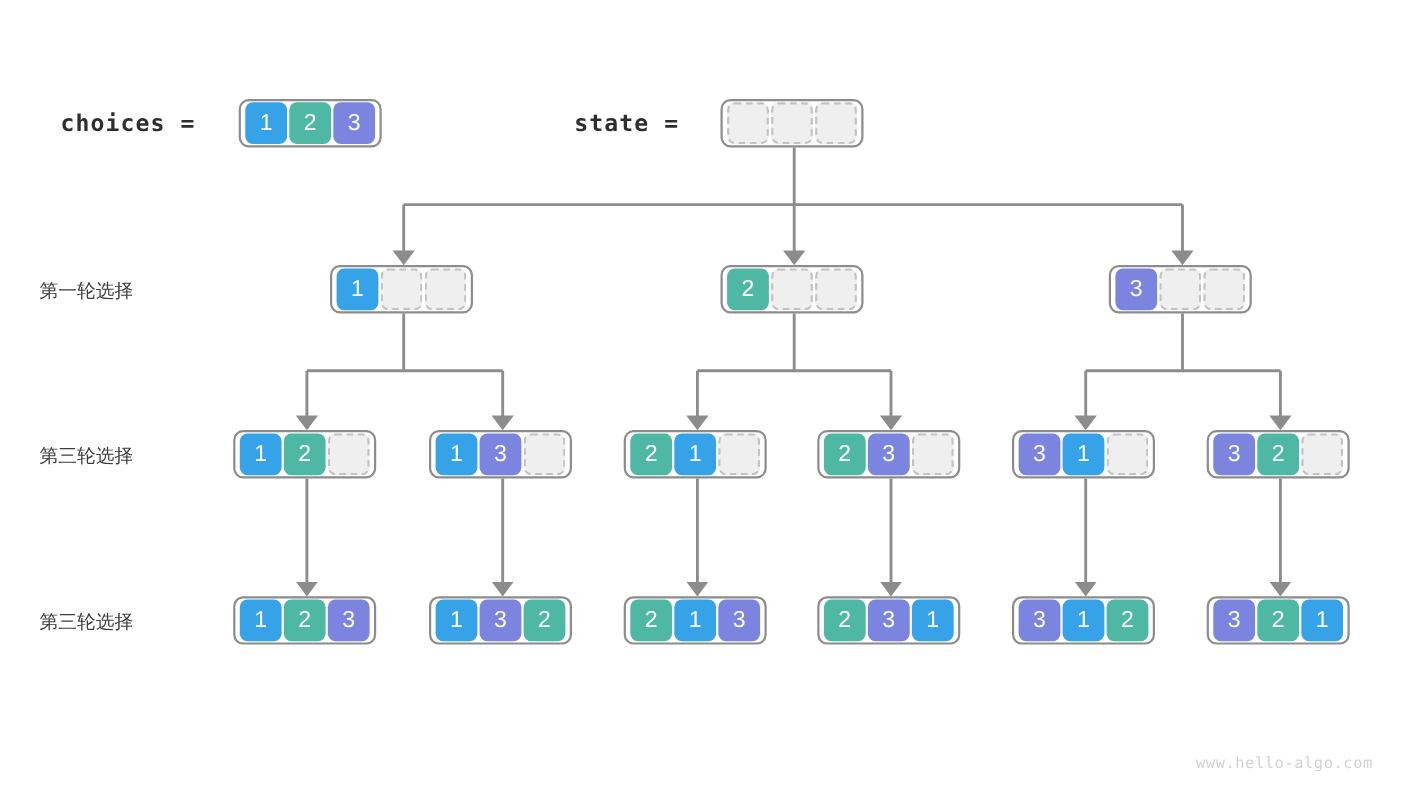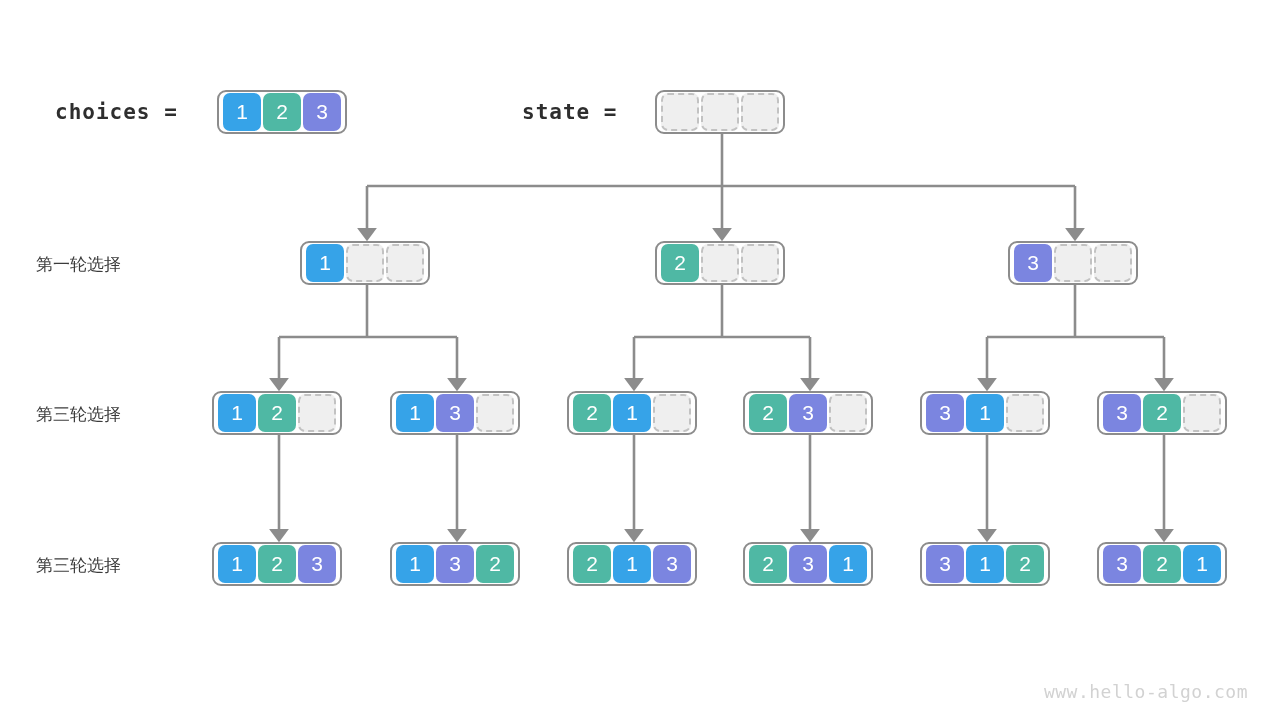--- a/index.html
+++ b/index.html
@@ -19,21 +19,21 @@
     white-space:nowrap;letter-spacing:1px;
   }
   .row-label{
     position:absolute;
     font-family:"Liberation Sans","DejaVu Sans",sans-serif;
     font-size:17px;color:#3b3b3b;white-space:nowrap;
   }
   .watermark{
     position:absolute;right:32px;bottom:18px;
     font-family:"DejaVu Sans Mono","Liberation Mono",monospace;
-    font-size:18px;color:#d2d2d2;letter-spacing:.5px;
+    font-size:14px;color:#d2d2d2;letter-spacing:.5px;
   }
 
   
   .node{
     position:absolute;
     display:flex;align-items:center;
     box-sizing:border-box;
     border:2.5px solid #8c8c8c;
     border-radius:9px;
     background:#ffffff;

